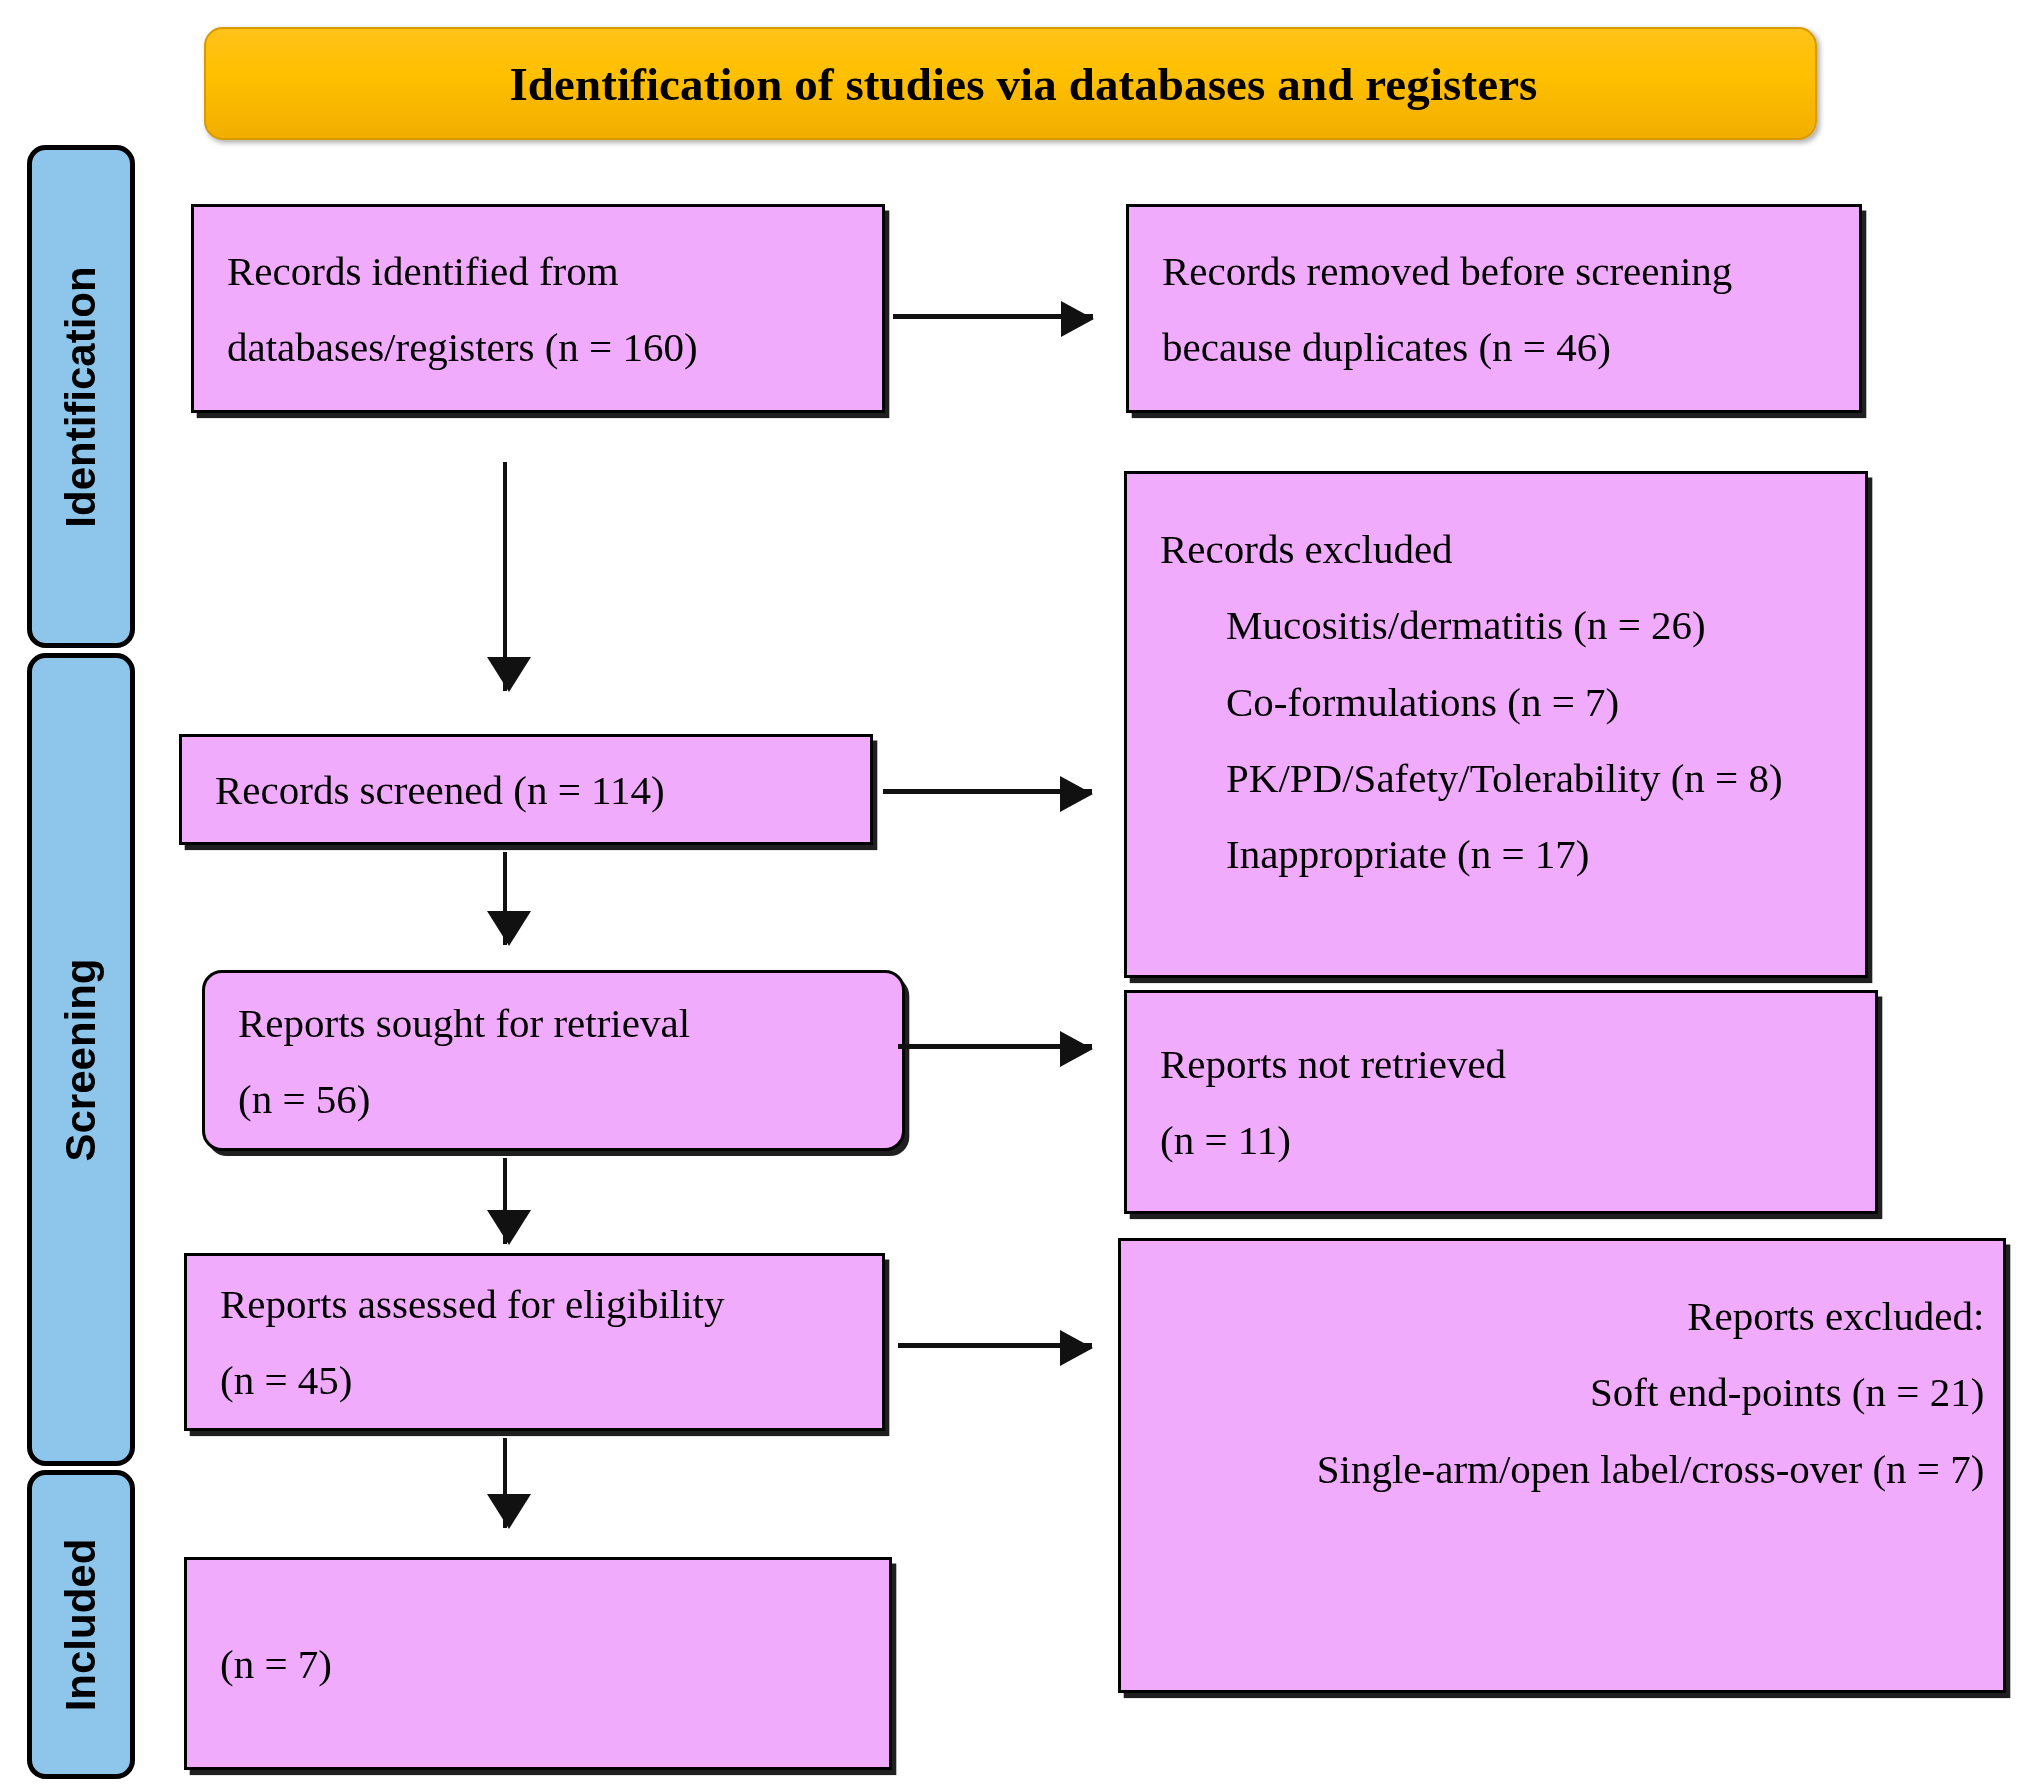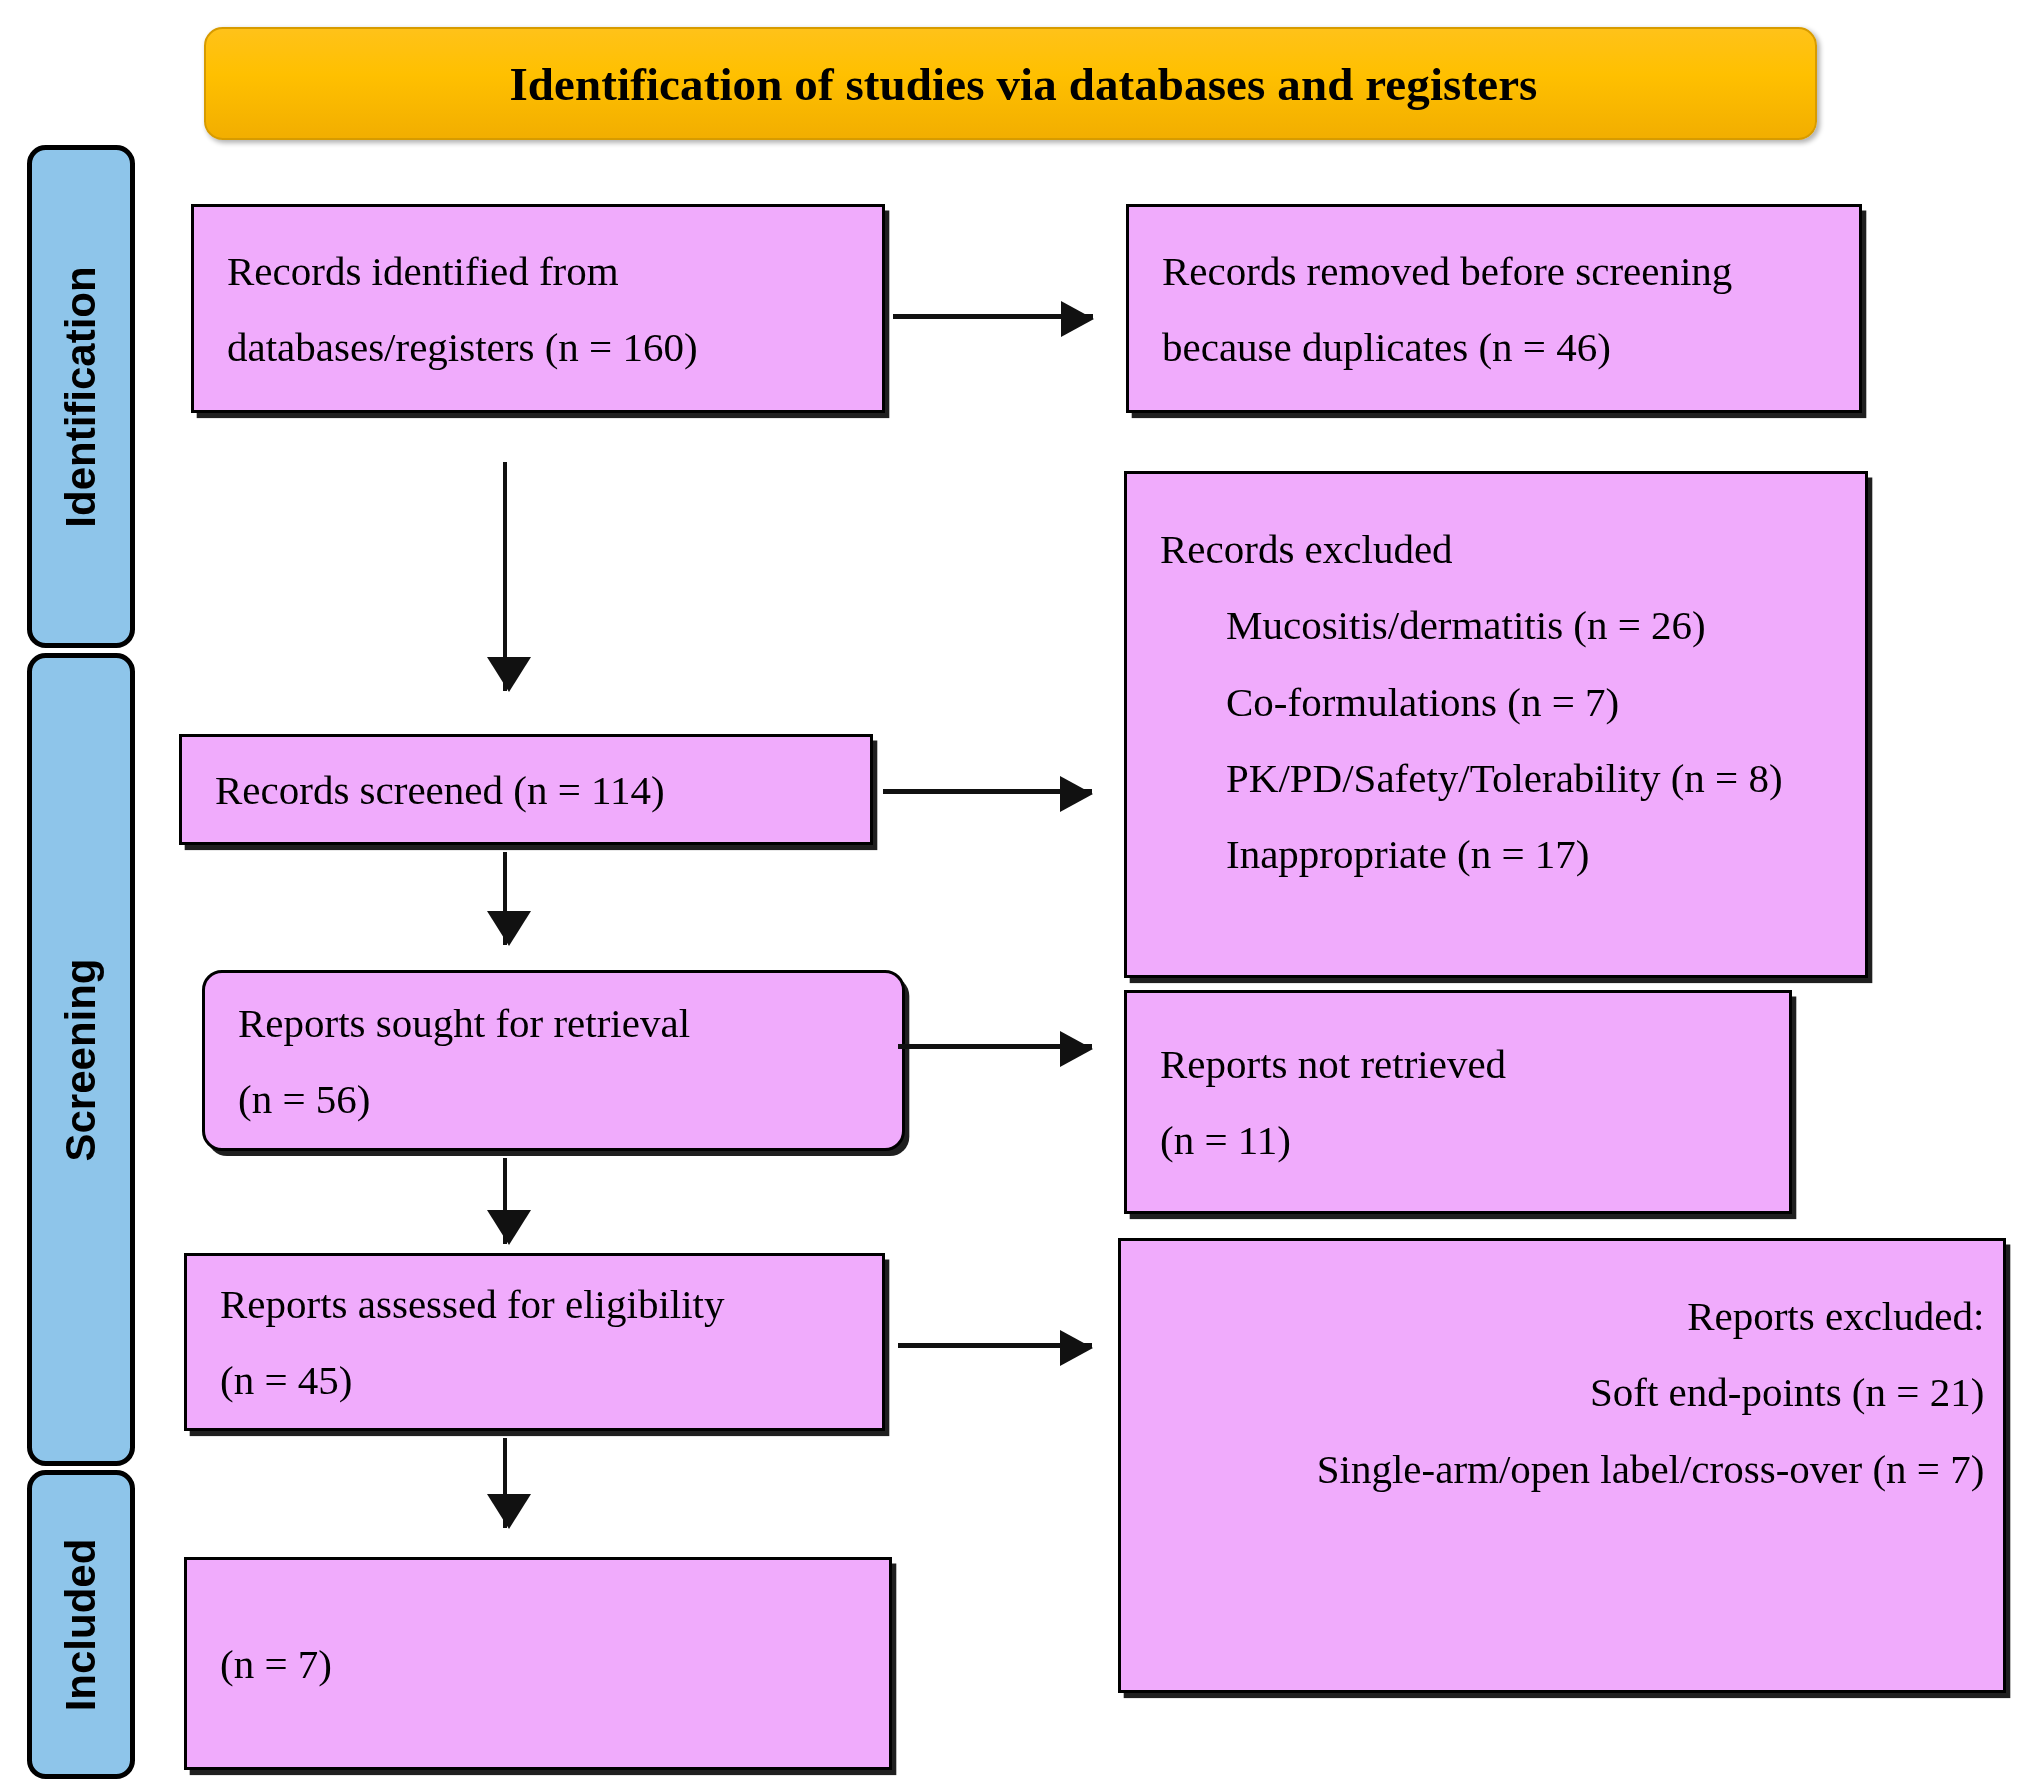--- a/index.html
+++ b/index.html
@@ -193,21 +193,21 @@
 
   <div class="flow-box" style="left:202px; top:970px; width:703px; height:181px;border-radius:20px;">
     <div class="box-inner">
       <div class="box-line">Reports sought for retrieval</div>
       <div class="box-line">(n = 56)</div>
     </div>
   </div>
 
   <div class="arrow-h" style="left:898px; top:1044px; width:194px;"></div>
 
-  <div class="flow-box" style="left:1124px; top:990px; width:668px; height:224px;">
+  <div class="flow-box" style="left:1124px; top:990px; width:754px; height:224px;">
     <div class="box-inner">
       <div class="box-line">Reports not retrieved</div>
       <div class="box-line">(n = 11)</div>
     </div>
   </div>
 
   <div class="arrow-v" style="left:503px; top:1158px; height:86px;"></div>
 
   <div class="flow-box" style="left:184px; top:1253px; width:701px; height:178px;">
     <div class="box-inner">

